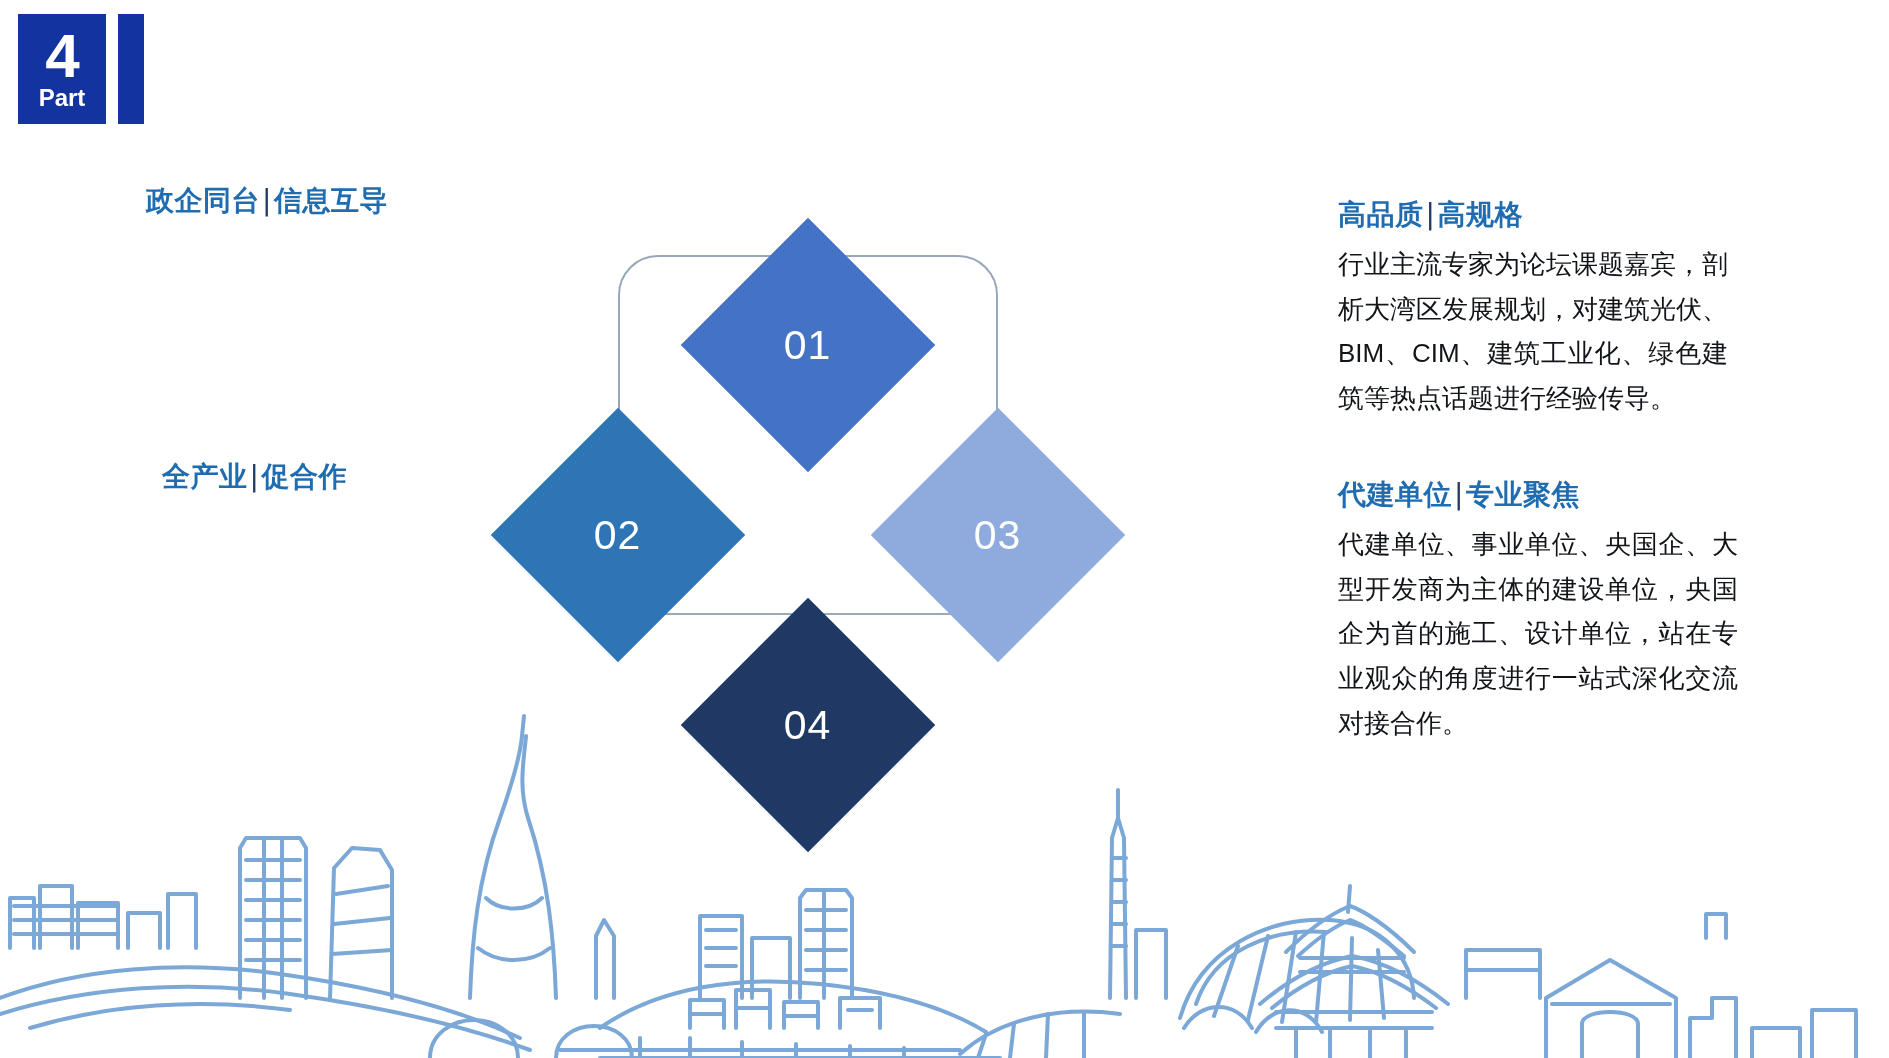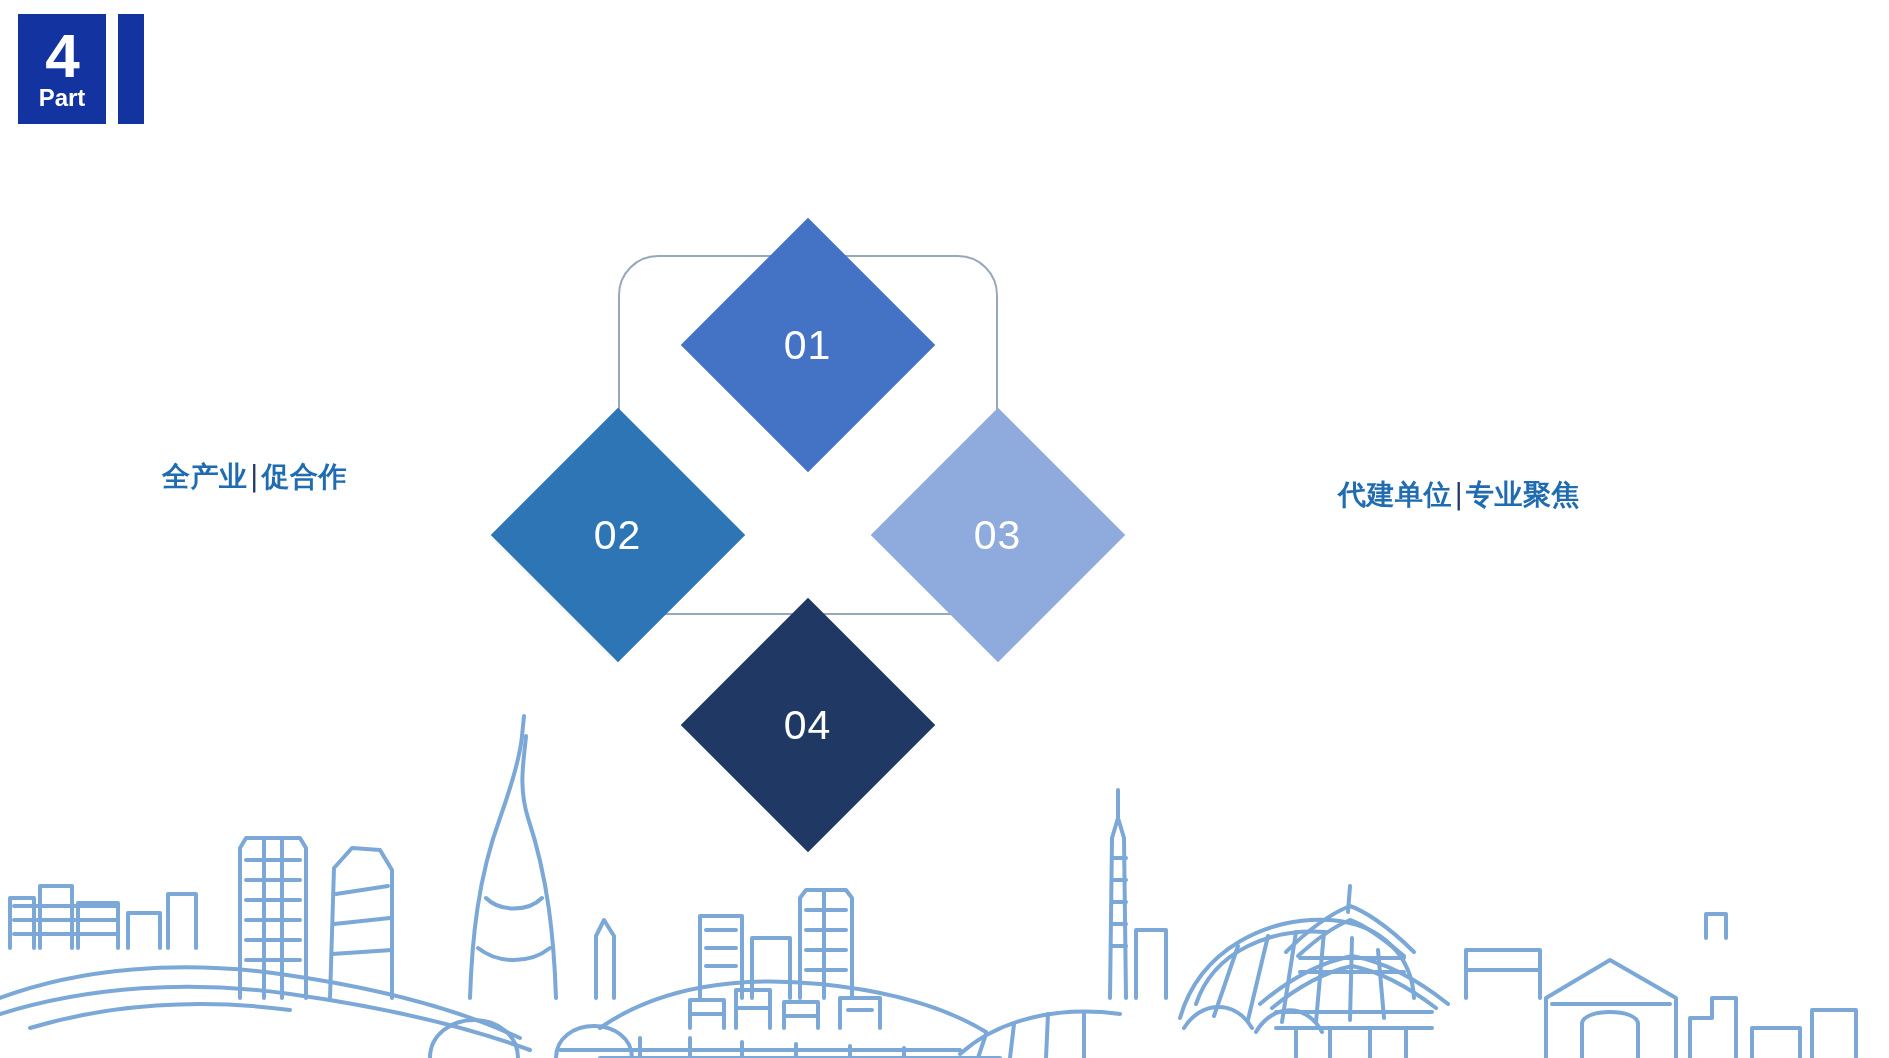--- a/index.html
+++ b/index.html
@@ -169,28 +169,36 @@
   </div>
   <div class="dia dia-03" style="background: rgb(143, 170, 220);">
     <span>03</span>
   </div>
   <div class="dia dia-04" style="background: rgb(31, 56, 100);">
     <span>04</span>
   </div>
 </div>
 
 <div class="block blk-01">
+  <div class="b-title">
+    <span>政企同台</span><span class="sep">|</span><span>信息互导</span>
+  </div>
 </div>
 
 <div class="block blk-02">
   <div class="b-title">
     <span>全产业</span><span class="sep">|</span><span>促合作</span>
   </div>
 </div>
 
 <div class="block blk-03">
+  <div class="b-title">
+    <span>高品质</span><span class="sep">|</span><span>高规格</span>
+  </div>
+  <div class="b-body">行业主流专家为论坛课题嘉宾，剖析大湾区发展规划，对建筑光伏、BIM、CIM、建筑工业化、绿色建筑等热点话题进行经验传导。</div>
 </div>
 
 <div class="block blk-04">
   <div class="b-title">
     <span>代建单位</span><span class="sep">|</span><span>专业聚焦</span>
   </div>
+  <div class="b-body">代建单位、事业单位、央国企、大型开发商为主体的建设单位，央国企为首的施工、设计单位，站在专业观众的角度进行一站式深化交流对接合作。</div>
 </div>
 
 </body></html>

